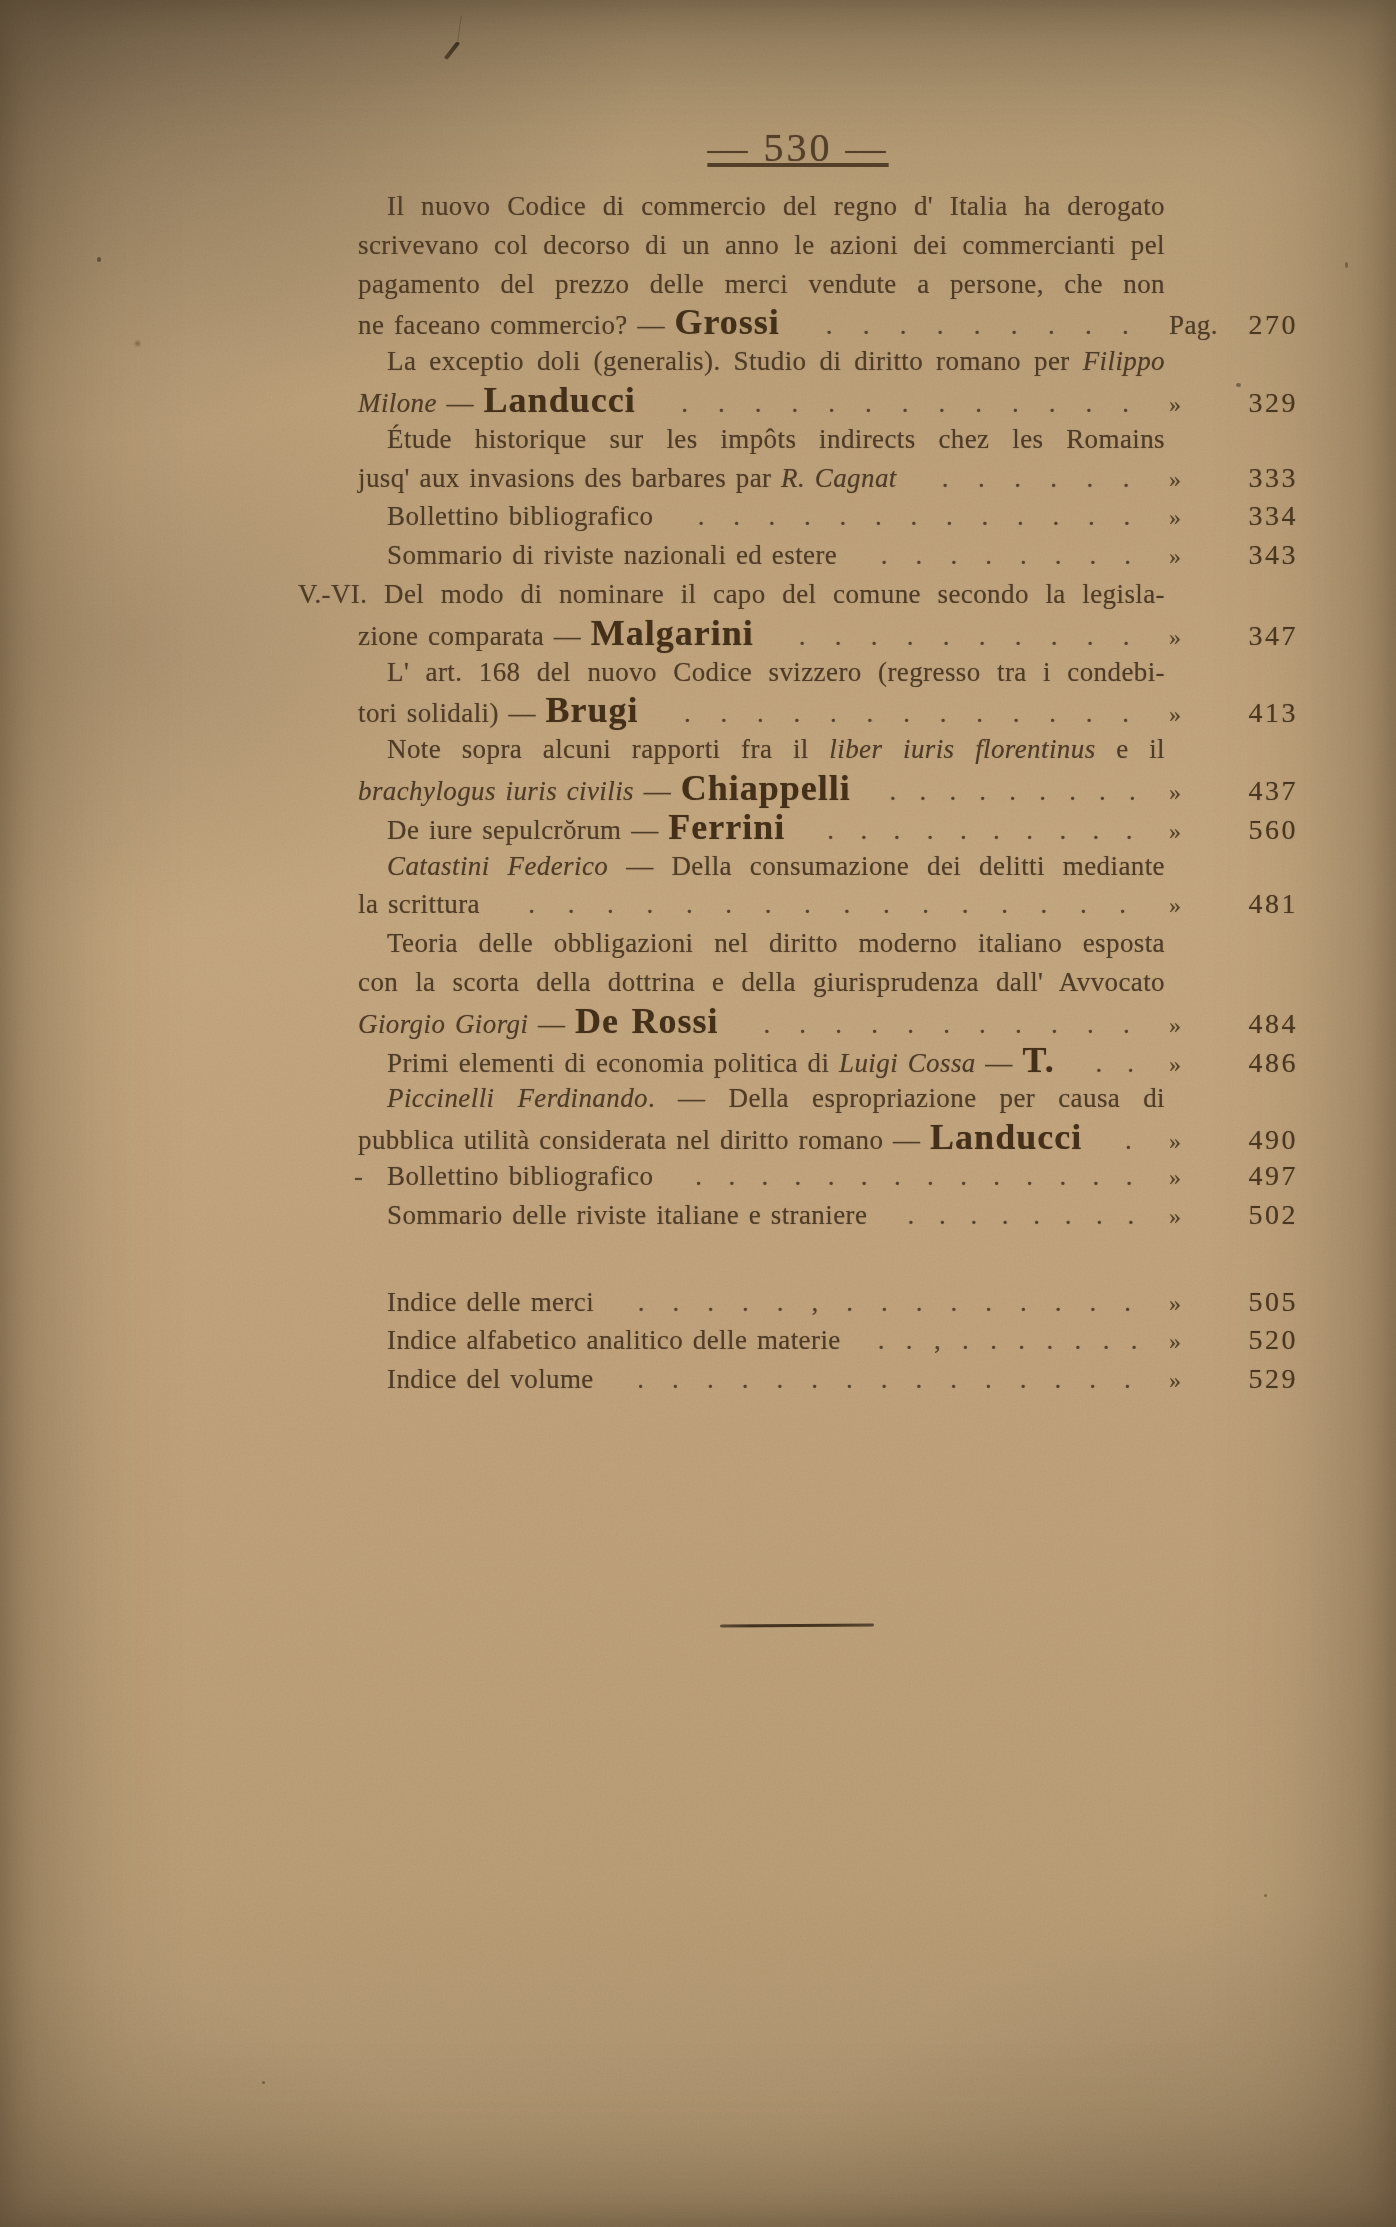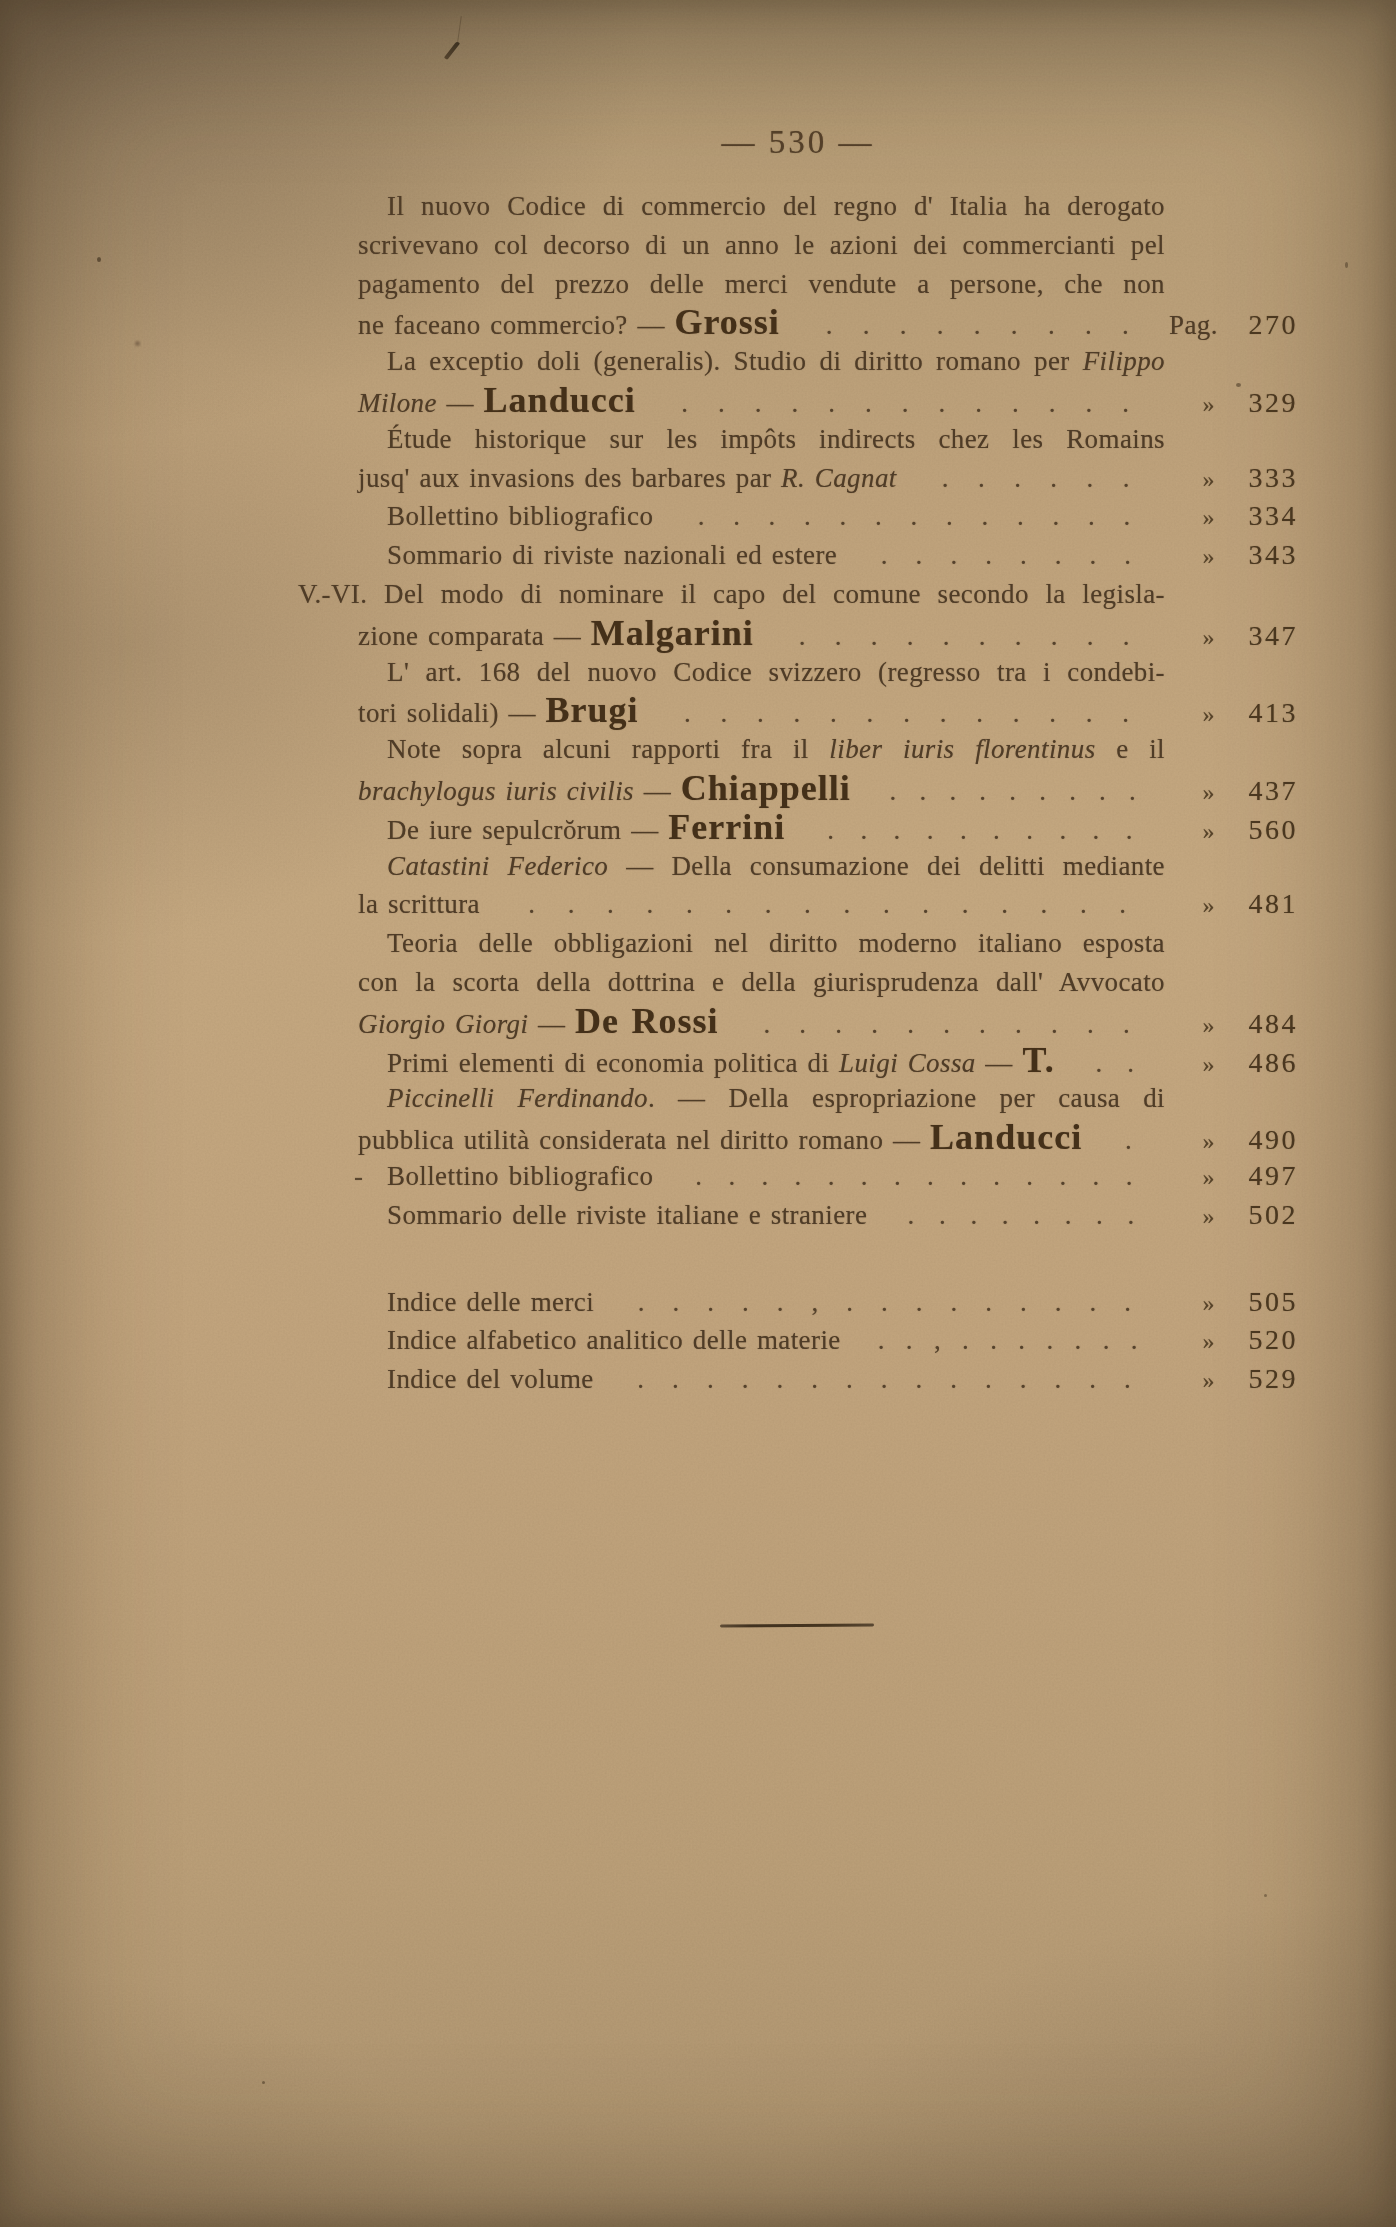--- a/index.html
+++ b/index.html
@@ -16,22 +16,22 @@
       radial-gradient(700px 400px at 0% 100%, rgba(70,52,32,.25), rgba(70,52,32,0) 65%),
       linear-gradient(180deg, #97805c 0%, #ab8f66 7%, #b4956c 22%, #bb9c72 40%, #b7976e 60%, #ae9067 84%, #9c815b 100%);
   }
   .photo::after{ 
     content:"";position:absolute;inset:0;pointer-events:none;
     box-shadow:inset 0 0 140px 28px rgba(52,38,22,.42), inset 0 0 30px 6px rgba(52,38,22,.25);
   }
   .grain{position:absolute;inset:0;opacity:.22;pointer-events:none;}
   .page-header{
     position:absolute;top:124px;left:648px;width:300px;
-    text-align:center;font-size:33px;letter-spacing:3px;
-    color:#55412a;text-shadow:0 0 1px rgba(70,50,30,.55);
+    text-align:center;font-size:40px;letter-spacing:3px;
+    color:#55412a;text-shadow:0 0 1px rgba(70,50,30,.55);text-decoration:underline;
   }
   .toc{position:absolute;left:298px;top:187px;width:1000px;font-size:27px;}
   .line{
     display:flex;align-items:baseline;position:relative;
     height:38.8px;line-height:38.8px;white-space:nowrap;
     text-shadow:0 0 1px rgba(76,56,34,.5);
     letter-spacing:.4px;word-spacing:2.5px;
   }
   .line.gap{margin-top:48px;}
   .line .text{flex:none;}
@@ -42,21 +42,21 @@
     flex:1 1 auto;margin-right:133px;white-space:normal;
     text-align:justify;text-align-last:justify;
   }
   .run.i{font-style:italic;}
   .run.b{font-weight:bold;font-size:36px;color:#443019;letter-spacing:1px;}
   .leader{
     flex:1 1 auto;display:flex;justify-content:space-evenly;align-items:baseline;
     overflow:hidden;padding:0 10px 0 16px;color:#55422c;
   }
   .leader i{font-style:normal;}
-  .ref{flex:none;width:46px;text-align:right;white-space:nowrap;}
+  .ref{flex:none;width:46px;text-align:left;white-space:nowrap;}
   .ref:not(.pag){font-size:24px;color:#564329;}
   .page{flex:none;width:83px;text-align:right;font-size:28px;letter-spacing:2.5px;color:#4c3921;}
   .pre{position:absolute;left:56px;top:0;color:#5a4730;}
   .end-rule{
     position:absolute;left:720px;top:1624px;width:154px;height:3px;
     background:linear-gradient(90deg, rgba(64,49,32,.75), #40311f 20%, #46351f 70%, rgba(64,49,32,.8));
     border-radius:2px;transform:rotate(-.3deg);
   }
   .speck{position:absolute;background:#4e3d2a;border-radius:50%;}
   .pen-mark{

